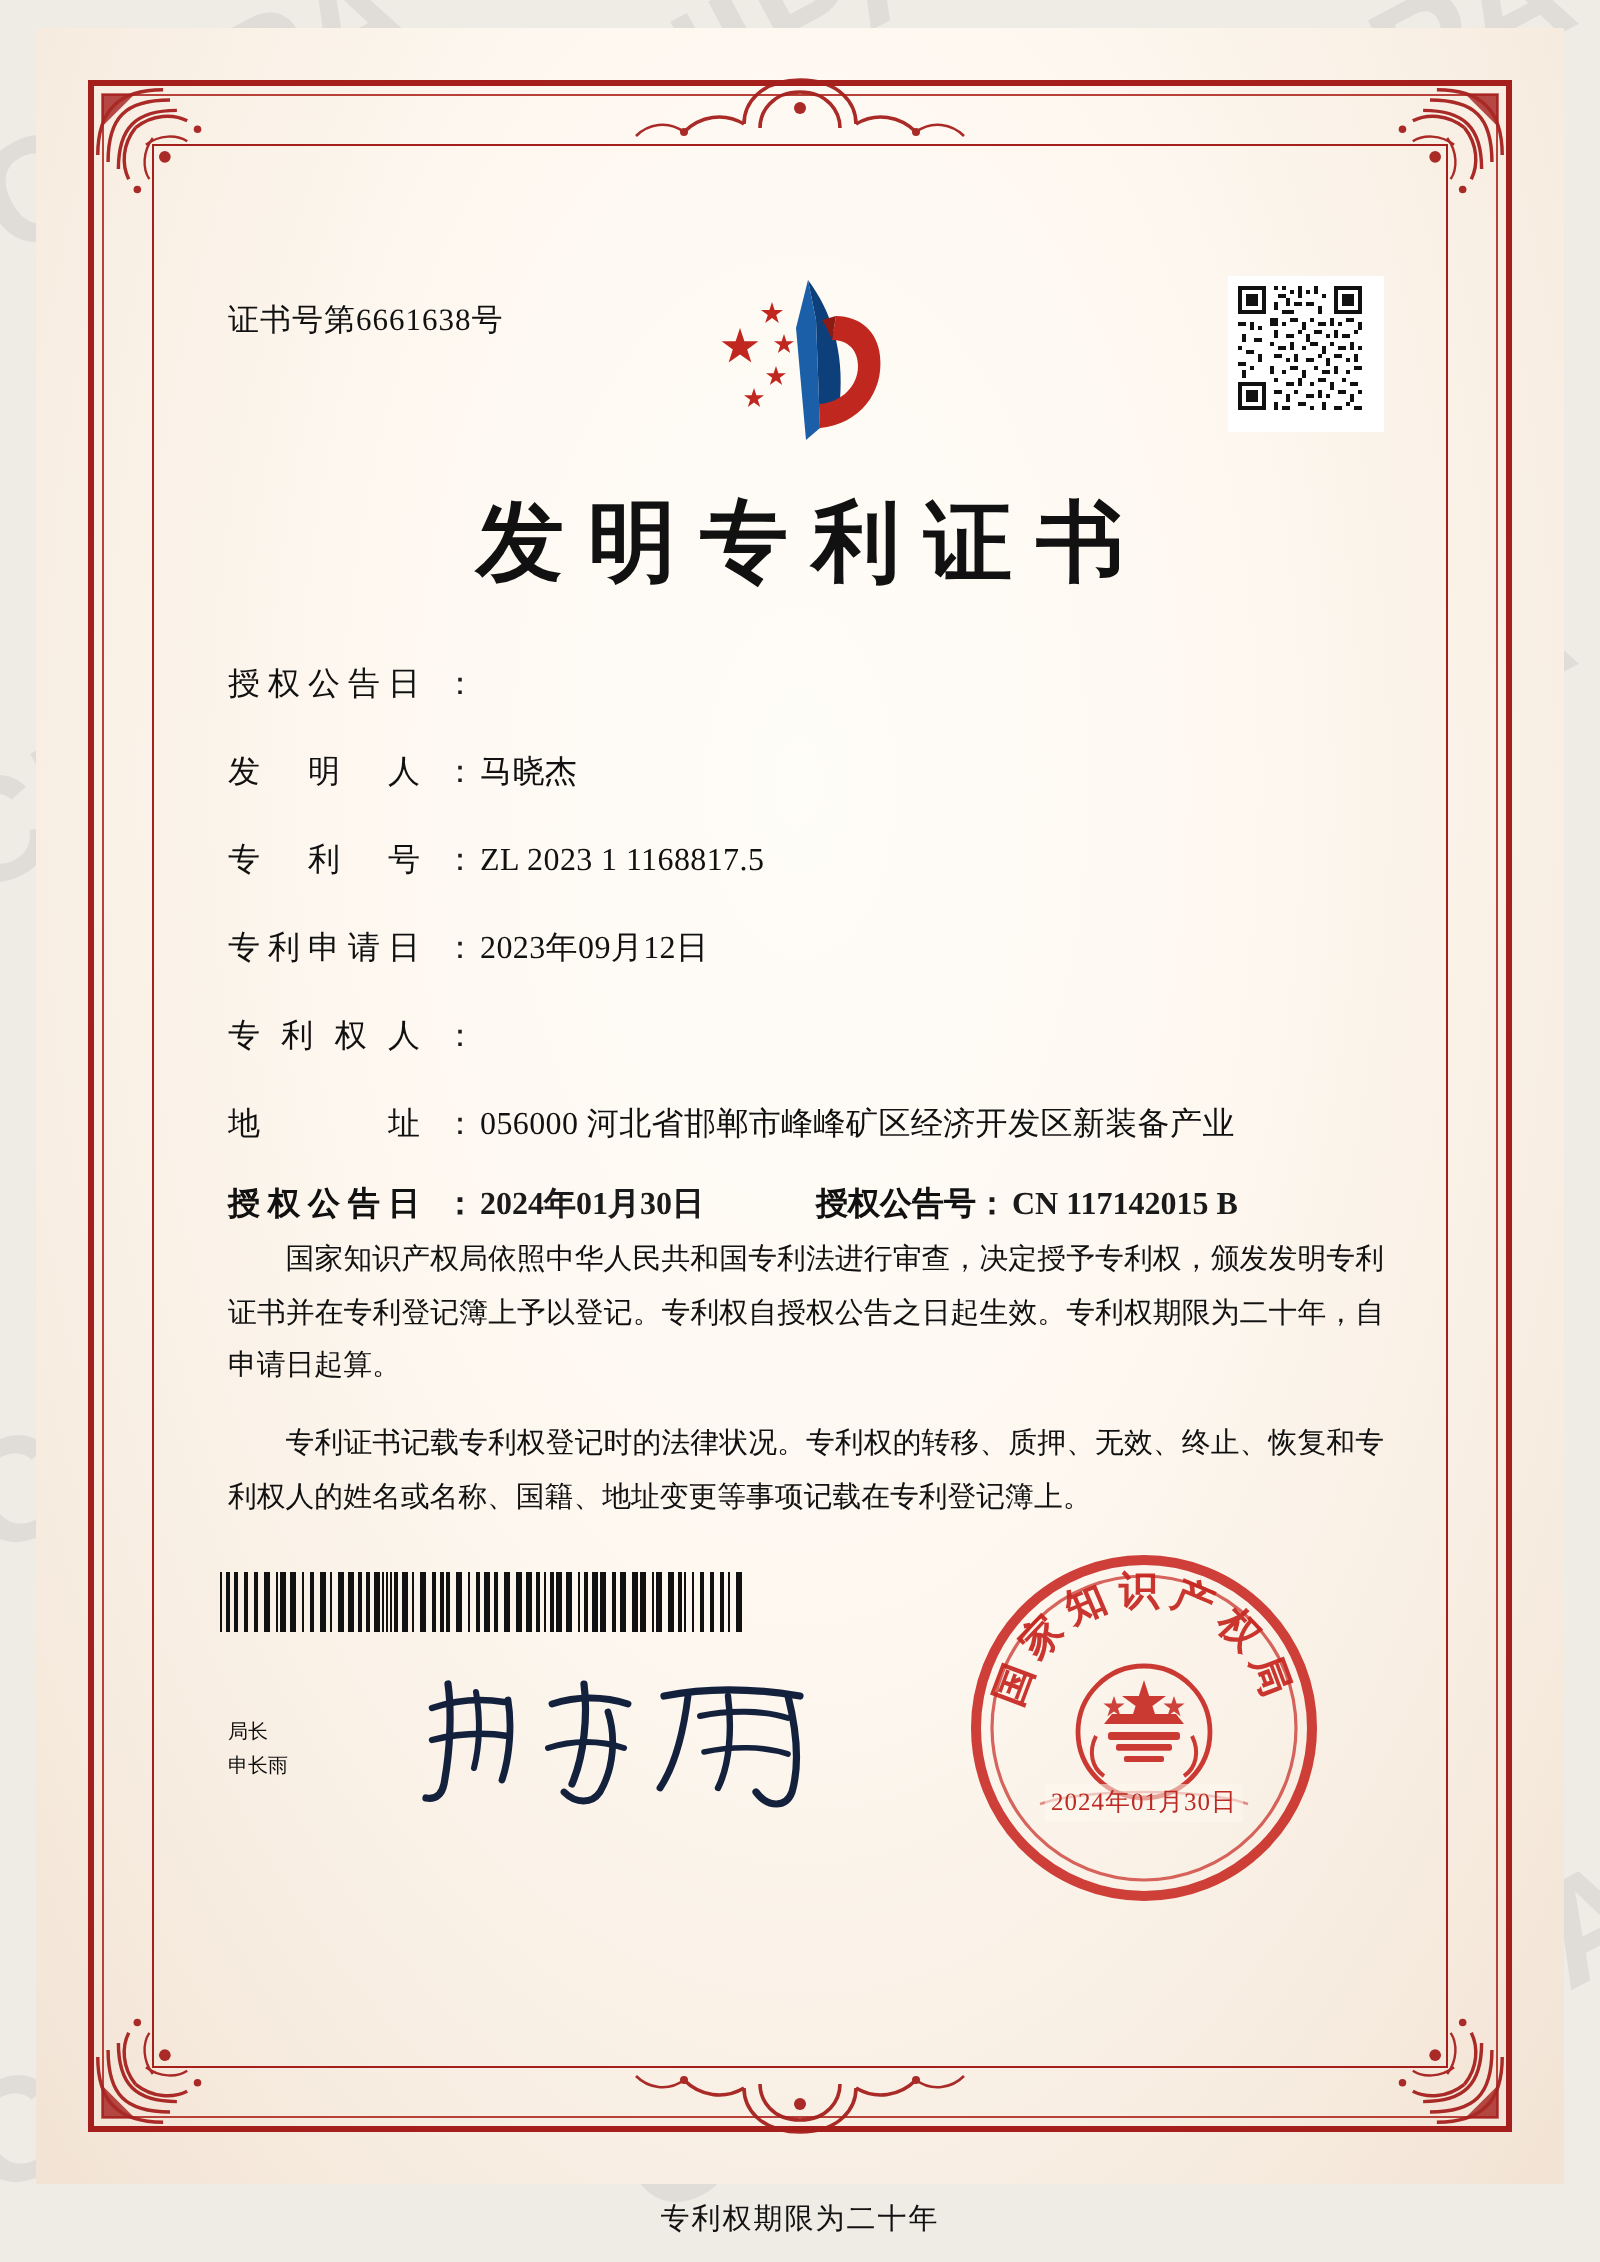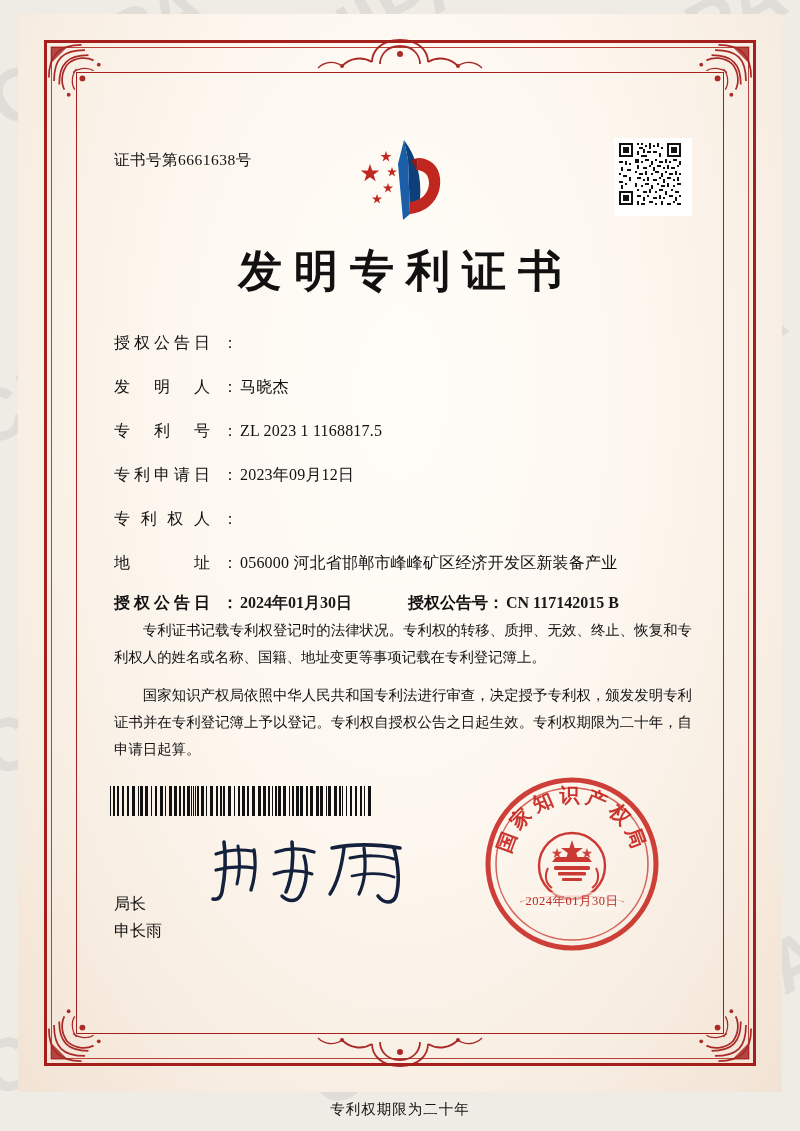--- a/index.html
+++ b/index.html
@@ -221,24 +221,23 @@
     left: 34px;
     top: 714px;
     width: 264px;
     height: 30px;
   }
 
   .sign-block {
     position: absolute;
     left: 38px;
     top: 786px;
-    font-size: 16px;
+    font-size: 10px;
     line-height: 1.7;
     color: #111;
-    margin-top: 32px;
   }
 
   .signature {
     position: absolute;
     left: 128px;
     top: 762px;
     width: 230px;
     height: 72px;
   }
 
@@ -590,22 +589,22 @@
         <span>2024年01月30日</span>
         <span class="col-b">
           <span class="field-label">授权公告号</span>
           <span class="field-colon">：</span>
           <span>CN 117142015 B</span>
         </span>
       </div>
     </div>
 
     <div class="paragraphs">
+      <p>国家知识产权局依照中华人民共和国专利法进行审查，决定授予专利权，颁发发明专利证书并在专利登记簿上予以登记。专利权自授权公告之日起生效。专利权期限为二十年，自申请日起算。</p>
       <p>专利证书记载专利权登记时的法律状况。专利权的转移、质押、无效、终止、恢复和专利权人的姓名或名称、国籍、地址变更等事项记载在专利登记簿上。</p>
-      <p>国家知识产权局依照中华人民共和国专利法进行审查，决定授予专利权，颁发发明专利证书并在专利登记簿上予以登记。专利权自授权公告之日起生效。专利权期限为二十年，自申请日起算。</p>
     </div>
 
     <svg class="barcode" viewBox="0 0 264 30" preserveAspectRatio="none" id="barcode-svg">
         <rect x="0" y="0" width="1" height="30" fill="#111"></rect>
         <rect x="3" y="0" width="2" height="30" fill="#111"></rect>
         <rect x="7" y="0" width="2" height="30" fill="#111"></rect>
         <rect x="12" y="0" width="2" height="30" fill="#111"></rect>
         <rect x="17" y="0" width="2" height="30" fill="#111"></rect>
         <rect x="22" y="0" width="3" height="30" fill="#111"></rect>
         <rect x="28" y="0" width="1" height="30" fill="#111"></rect>

